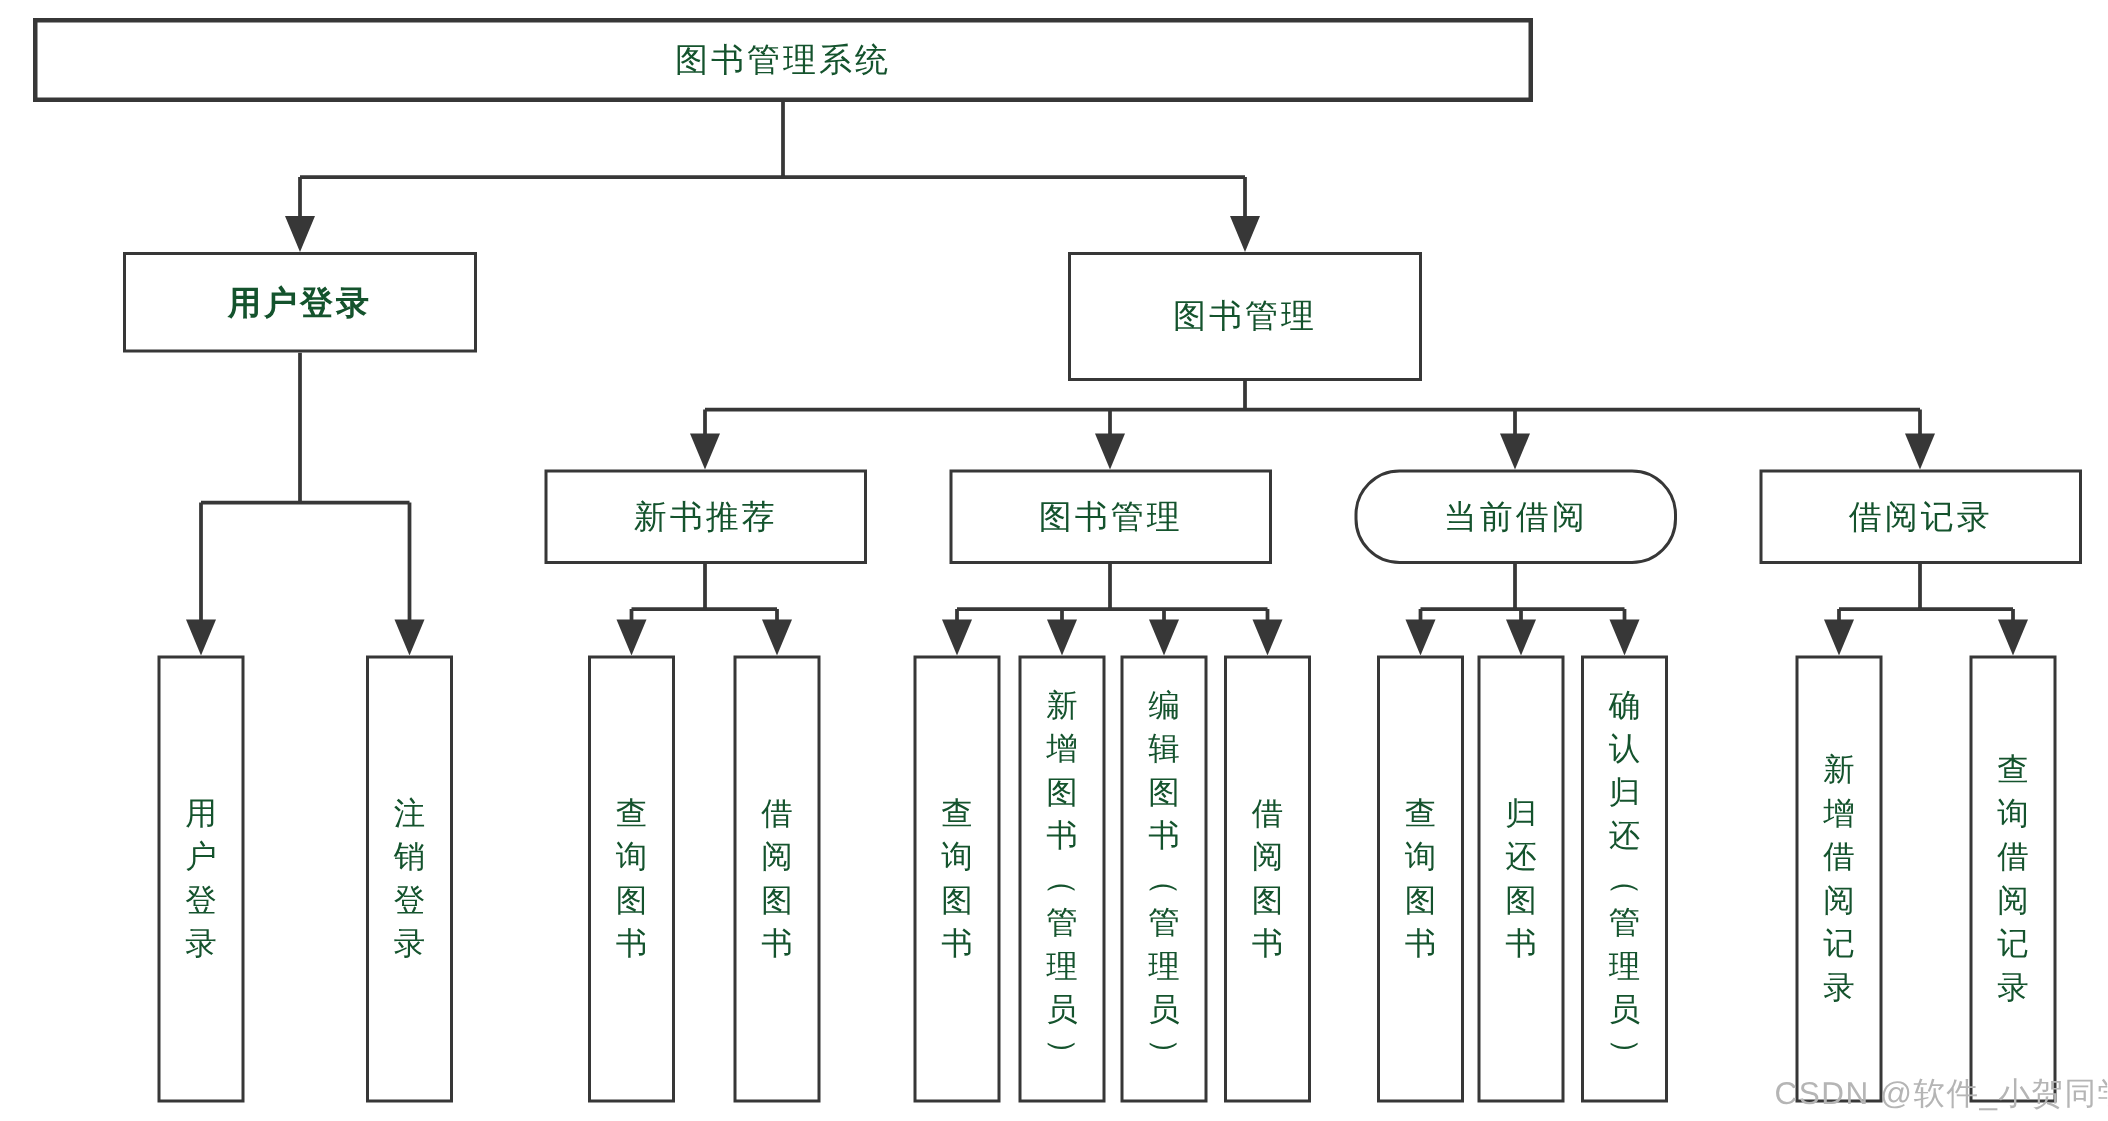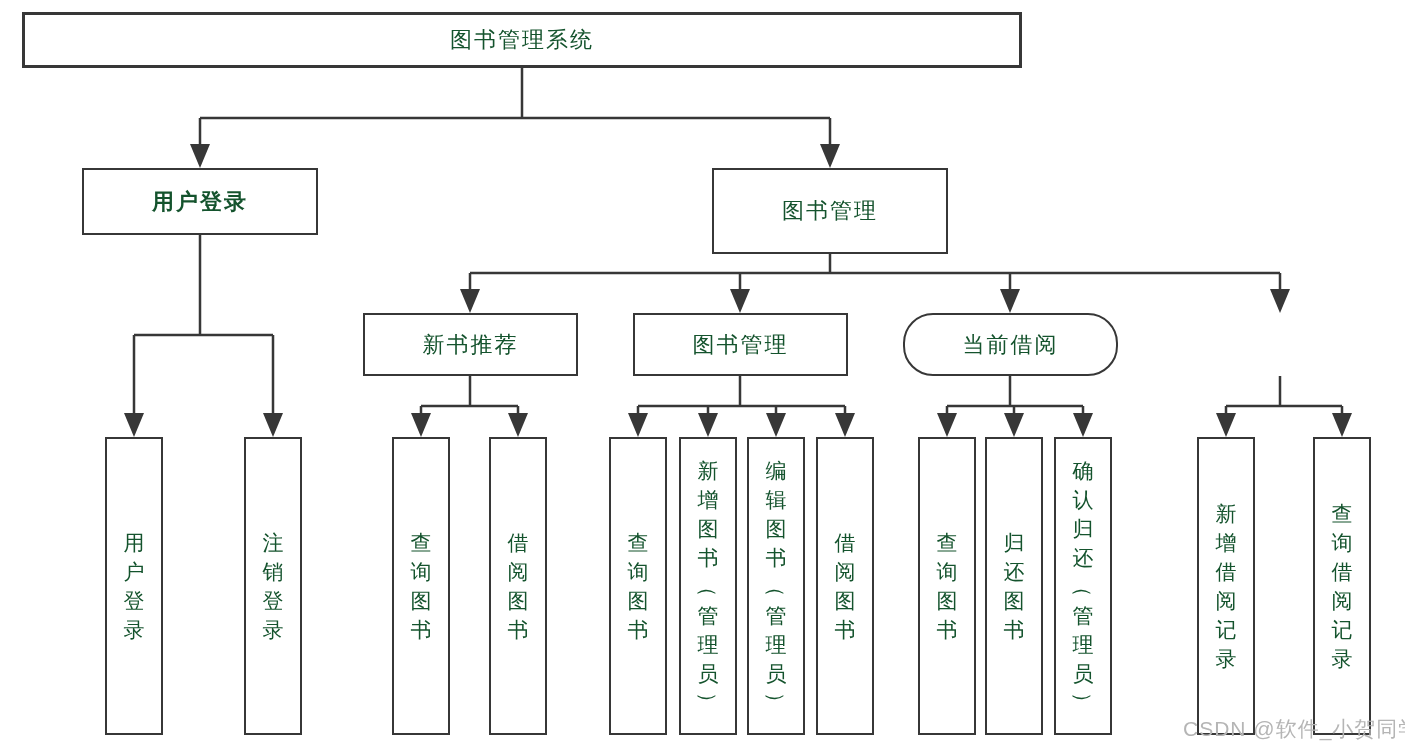--- a/index.html
+++ b/index.html
@@ -111,20 +111,23 @@
 
   <div class="node" style="left:363px; top:313px; width:215px; height:63px;">
     <span>新书推荐</span>
   </div>
   <div class="node" style="left:633px; top:313px; width:215px; height:63px;">
     <span>图书管理</span>
   </div>
   <div class="node" style="left:903px; top:313px; width:215px; height:63px;border-radius:30px;">
     <span>当前借阅</span>
   </div>
+  <div class="node" style="left:1173px; top:313px; width:215px; height:63px;">
+    <span>借阅记录</span>
+  </div>
 
   <div class="node leaf" style="left:105px; top:437px; width:58px; height:298px;">
     <span class="vtext">
         <span class="vchar">用</span>
         <span class="vchar">户</span>
         <span class="vchar">登</span>
         <span class="vchar">录</span>
       </span>
   </div>
   <div class="node leaf" style="left:244px; top:437px; width:58px; height:298px;">

